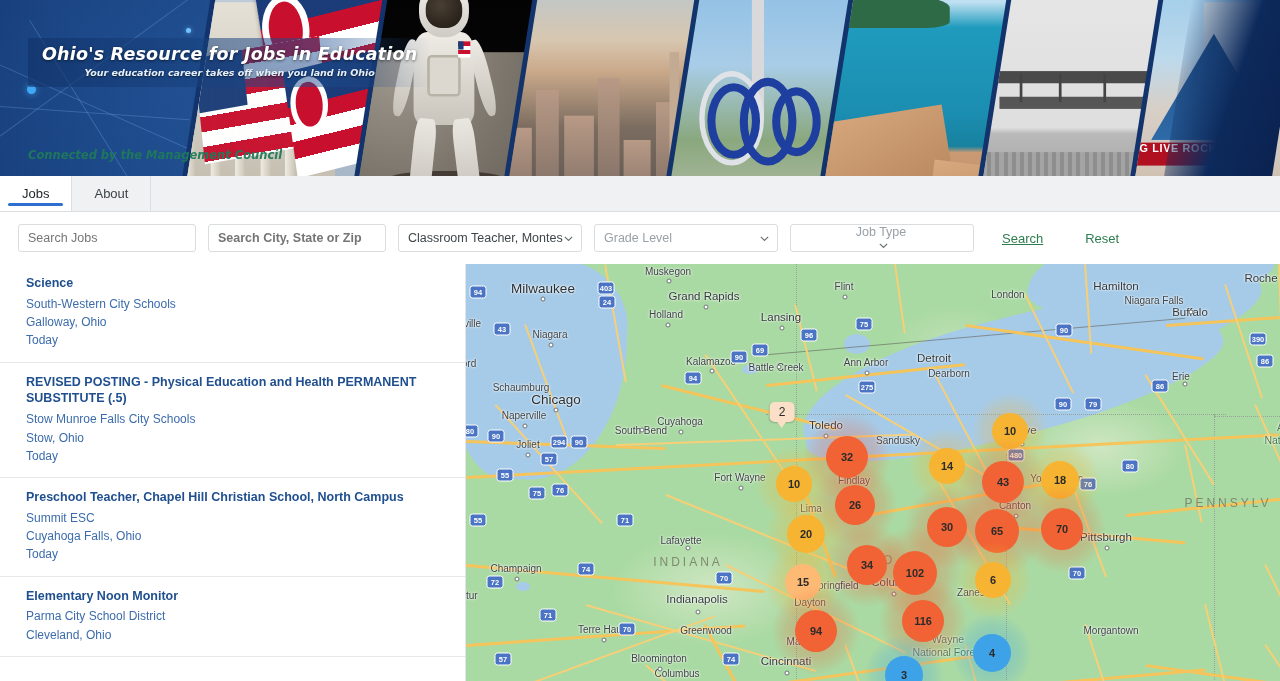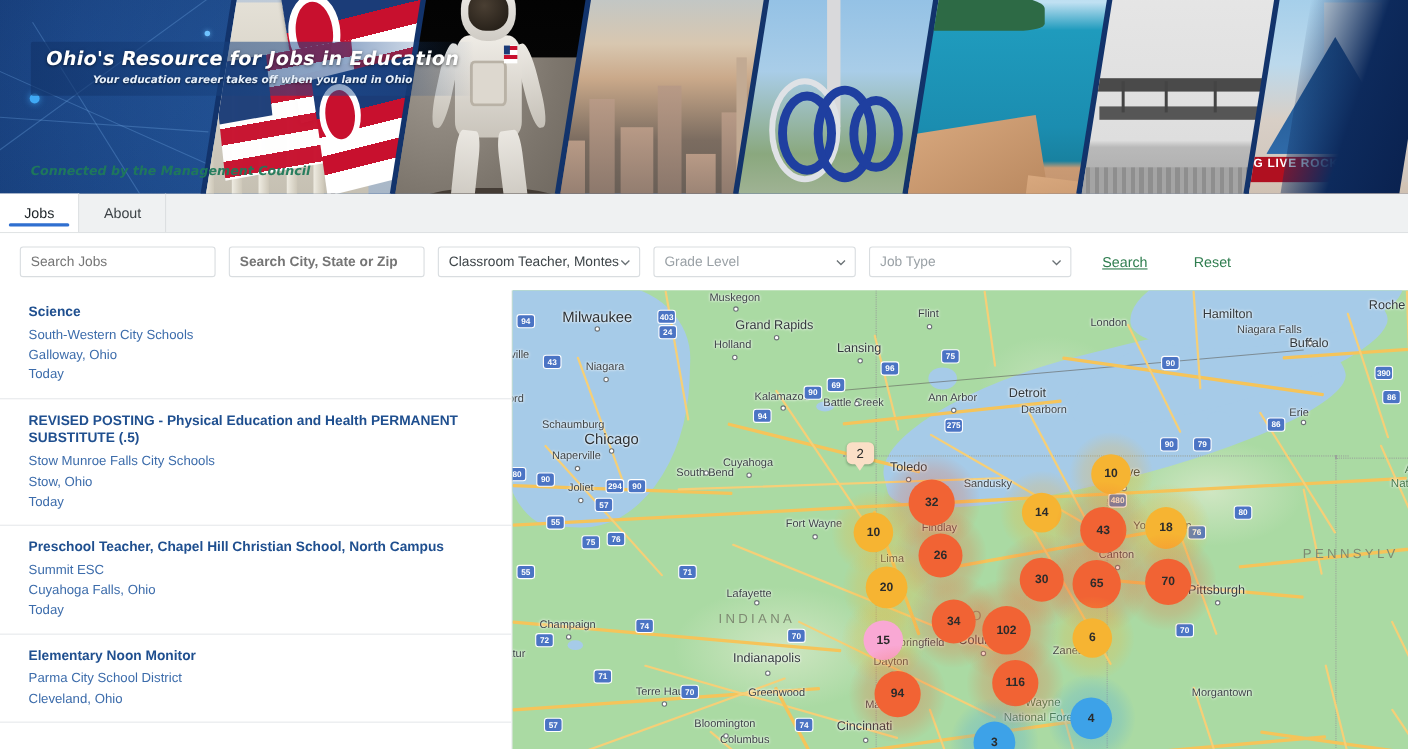--- a/index.html
+++ b/index.html
@@ -198,21 +198,21 @@
   }
   .field-box.fb1 { width: 178px; }
   .field-box.fb2 { width: 178px; }
   .sel-box {
     height: 28px; border:1px solid #d9dde0; border-radius:3px; background:#fff;
     display:flex; align-items:center; justify-content:space-between;
     padding:0 7px 0 9px; font-size:12.5px; position:relative;
   }
   .sel-box.sb1 { width: 184px; }
   .sel-box.sb2 { width: 184px; }
-  .sel-box.sb3 { width: 184px; }
+  .sel-box.sb3 { width: 184px; flex-direction: column; }
   .sel-val { color:#3e4549; overflow:hidden; white-space:nowrap; text-overflow:clip; padding-right:4px; }
   .sel-val.ph { color:#9aa1a6; }
   .chev { width:11px; height:11px; flex:0 0 auto; }
   .link-btn {
     font-size:13px; color:#2f7d4f; cursor:pointer; padding: 0 4px;
   }
   .link-btn.search { text-decoration: underline; margin-left:12px; }
   .link-btn.reset { margin-left:22px; }
 
   
@@ -729,21 +729,21 @@
         <div class="cluster" style="width: 42px; height: 42px; left: 596px; top: 265px; background: rgb(241, 99, 52);">70</div>
         <div class="halo" style="width: 79.8px; height: 79.8px; left: 340px; top: 270px; background: radial-gradient(circle, rgba(246, 180, 50, 0.4) 0%, rgba(246, 180, 50, 0.2) 48%, rgba(246, 180, 50, 0) 72%);"></div>
         <div class="cluster" style="width: 38px; height: 38px; left: 340px; top: 270px; background: rgb(246, 180, 50);">20</div>
         <div class="halo" style="width: 84px; height: 84px; left: 401px; top: 301px; background: radial-gradient(circle, rgba(241, 99, 52, 0.4) 0%, rgba(241, 99, 52, 0.2) 48%, rgba(241, 99, 52, 0) 72%);"></div>
         <div class="cluster" style="width: 40px; height: 40px; left: 401px; top: 301px; background: rgb(241, 99, 52);">34</div>
         <div class="halo" style="width: 92.4px; height: 92.4px; left: 449px; top: 309px; background: radial-gradient(circle, rgba(241, 99, 52, 0.4) 0%, rgba(241, 99, 52, 0.2) 48%, rgba(241, 99, 52, 0) 72%);"></div>
         <div class="cluster" style="width: 44px; height: 44px; left: 449px; top: 309px; background: rgb(241, 99, 52);">102</div>
         <div class="halo" style="width: 75.6px; height: 75.6px; left: 527px; top: 316px; background: radial-gradient(circle, rgba(246, 180, 50, 0.4) 0%, rgba(246, 180, 50, 0.2) 48%, rgba(246, 180, 50, 0) 72%);"></div>
         <div class="cluster" style="width: 36px; height: 36px; left: 527px; top: 316px; background: rgb(246, 180, 50);">6</div>
         <div class="halo" style="width: 75.6px; height: 75.6px; left: 337px; top: 318px; background: radial-gradient(circle, rgba(246, 180, 50, 0.4) 0%, rgba(246, 180, 50, 0.2) 48%, rgba(246, 180, 50, 0) 72%);"></div>
-        <div class="cluster" style="width: 36px; height: 36px; left: 337px; top: 318px; background: #f9a8d4;">15</div>
+        <div class="cluster" style="width: 36px; height: 36px; left: 337px; top: 318px; background: #fdba74;">15</div>
         <div class="halo" style="width: 88.2px; height: 88.2px; left: 457px; top: 357px; background: radial-gradient(circle, rgba(241, 99, 52, 0.4) 0%, rgba(241, 99, 52, 0.2) 48%, rgba(241, 99, 52, 0) 72%);"></div>
         <div class="cluster" style="width: 42px; height: 42px; left: 457px; top: 357px; background: rgb(241, 99, 52);">116</div>
         <div class="halo" style="width: 88.2px; height: 88.2px; left: 350px; top: 367px; background: radial-gradient(circle, rgba(241, 99, 52, 0.4) 0%, rgba(241, 99, 52, 0.2) 48%, rgba(241, 99, 52, 0) 72%);"></div>
         <div class="cluster" style="width: 42px; height: 42px; left: 350px; top: 367px; background: rgb(241, 99, 52);">94</div>
         <div class="halo" style="width: 79.8px; height: 79.8px; left: 526px; top: 389px; background: radial-gradient(circle, rgba(61, 162, 232, 0.4) 0%, rgba(61, 162, 232, 0.2) 48%, rgba(61, 162, 232, 0) 72%);"></div>
         <div class="cluster" style="width: 38px; height: 38px; left: 526px; top: 389px; background: rgb(61, 162, 232);">4</div>
         <div class="halo" style="width: 79.8px; height: 79.8px; left: 438px; top: 411px; background: radial-gradient(circle, rgba(61, 162, 232, 0.4) 0%, rgba(61, 162, 232, 0.2) 48%, rgba(61, 162, 232, 0) 72%);"></div>
         <div class="cluster" style="width: 38px; height: 38px; left: 438px; top: 411px; background: rgb(61, 162, 232);">3</div>
       </div>
 

